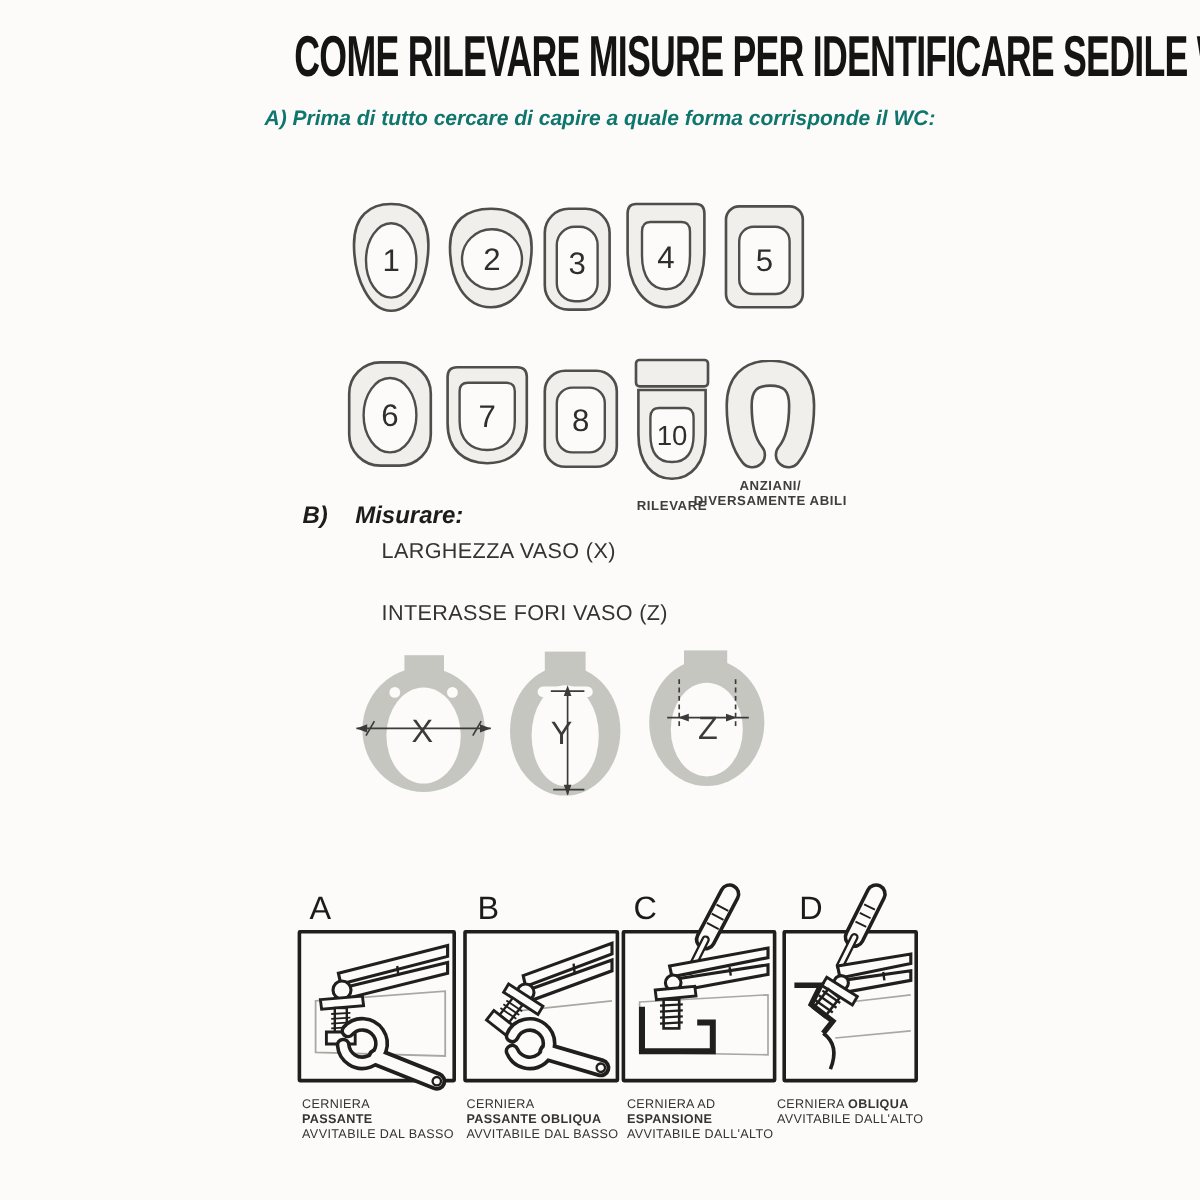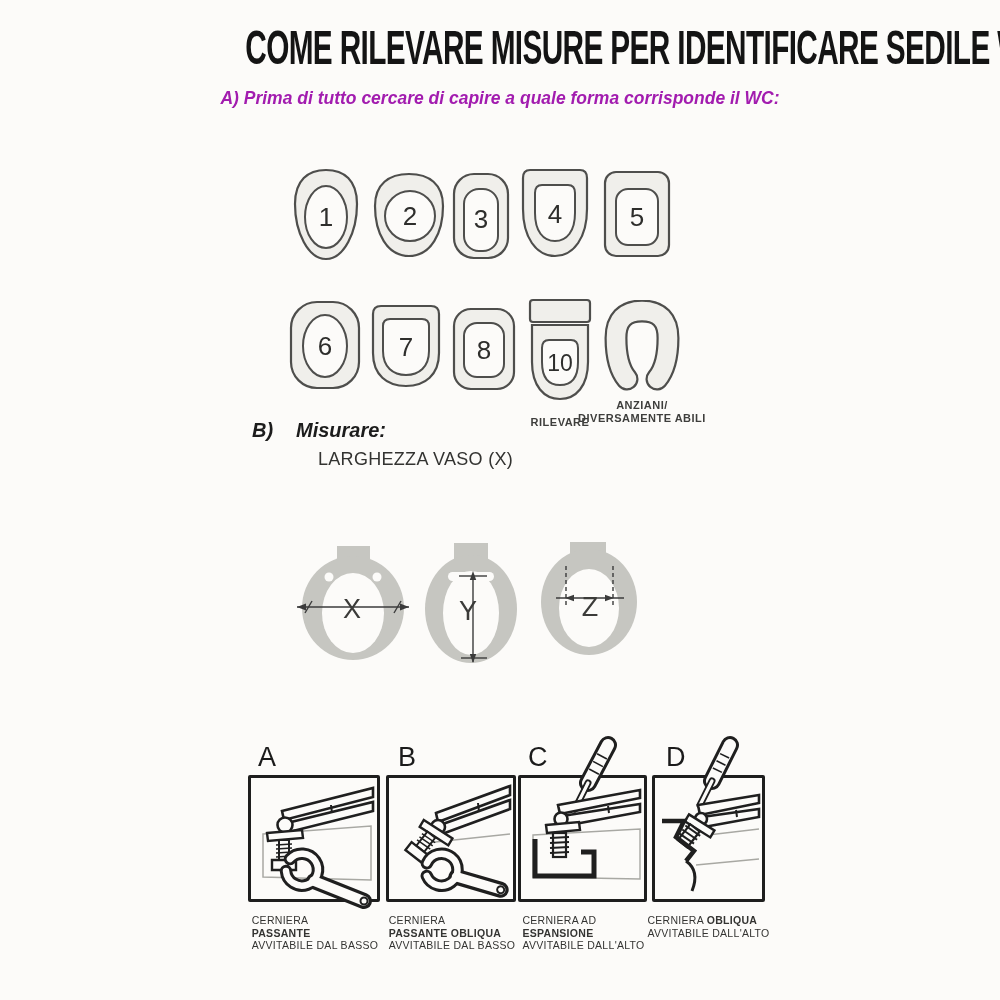--- a/index.html
+++ b/index.html
@@ -2,21 +2,21 @@
 <html><head>
 <meta charset="utf-8">
 <style>
   html,body{margin:0;padding:0;background:#fff;}
   .page{position:relative;width:1000px;height:1000px;background:#fcfbf9;
         font-family:"Liberation Sans",sans-serif;color:#1c1c1c;overflow:hidden;}
   .abs{position:absolute;}
   .title{top:20px;left:0;width:100%;text-align:center;font-weight:700;font-size:48px;color:#141414;}
   .title .squeeze{display:inline-block;transform:scaleX(.62);transform-origin:center;
         letter-spacing:-1px;white-space:nowrap;}
-  .instr{font-style:italic;font-weight:700;text-align:center;width:100%;color:#a21caf;}
+  .instr{font-style:italic;font-weight:700;text-align:center;width:100%;color:#0f766e;}
   .instr-a{top:88px;font-size:17.5px;}
   .instr-c{top:674px;font-size:17.5px;}
   .forma-heading{top:129px;left:0;width:976px;text-align:center;font-weight:700;
         font-size:20px;letter-spacing:.5px;color:#262626;}
   svg{display:block;}
   svg text{font-family:"Liberation Sans","DejaVu Sans",sans-serif;}
   .shape-num{font-size:26px;fill:#2e2e2c;}
   .shape-num10{font-size:23px;fill:#2e2e2c;}
   .dim-letter{font-size:27px;fill:#3b3b39;}
   .small-label{font-size:11px;font-weight:700;letter-spacing:.5px;color:#3e3e3c;
@@ -101,20 +101,21 @@
 
   <div class="abs small-label" style="left:510px;top:416px;width:100px;">RILEVARE</div>
   <div class="abs small-label" style="left:572px;top:399px;width:140px;">
     <div>ANZIANI/</div>
     <div>DIVERSAMENTE ABILI</div>
   </div>
 
   <div class="abs b-label">B)</div>
   <div class="abs b-heading">Misurare:</div>
   <div class="abs mline" style="top:449px;">LARGHEZZA VASO (X)</div>
+  <div class="abs mline" style="top:501px;">INTERASSE FORI VASO (Z)</div>
 
   <svg class="abs" style="left:296px;top:543px;" width="114" height="120" viewBox="0 0 114 120">
     <rect x="41" y="3" width="33" height="24" fill="#c6c6c1"></rect>
     <ellipse cx="57" cy="65" rx="51" ry="52" fill="#c6c6c1"></ellipse>
     <ellipse cx="57" cy="70" rx="31" ry="40" fill="#fcfbf9"></ellipse>
     <circle cx="33" cy="34" r="4.5" fill="#fcfbf9"></circle>
     <circle cx="81" cy="34" r="4.5" fill="#fcfbf9"></circle>
     <line x1="1" y1="64" x2="113" y2="64" stroke="#3b3b3b" stroke-width="1.4"></line>
     <polygon points="1,64 10,60.5 10,67.5" fill="#3b3b3b"></polygon>
     <polygon points="113,64 104,60.5 104,67.5" fill="#3b3b3b"></polygon>

